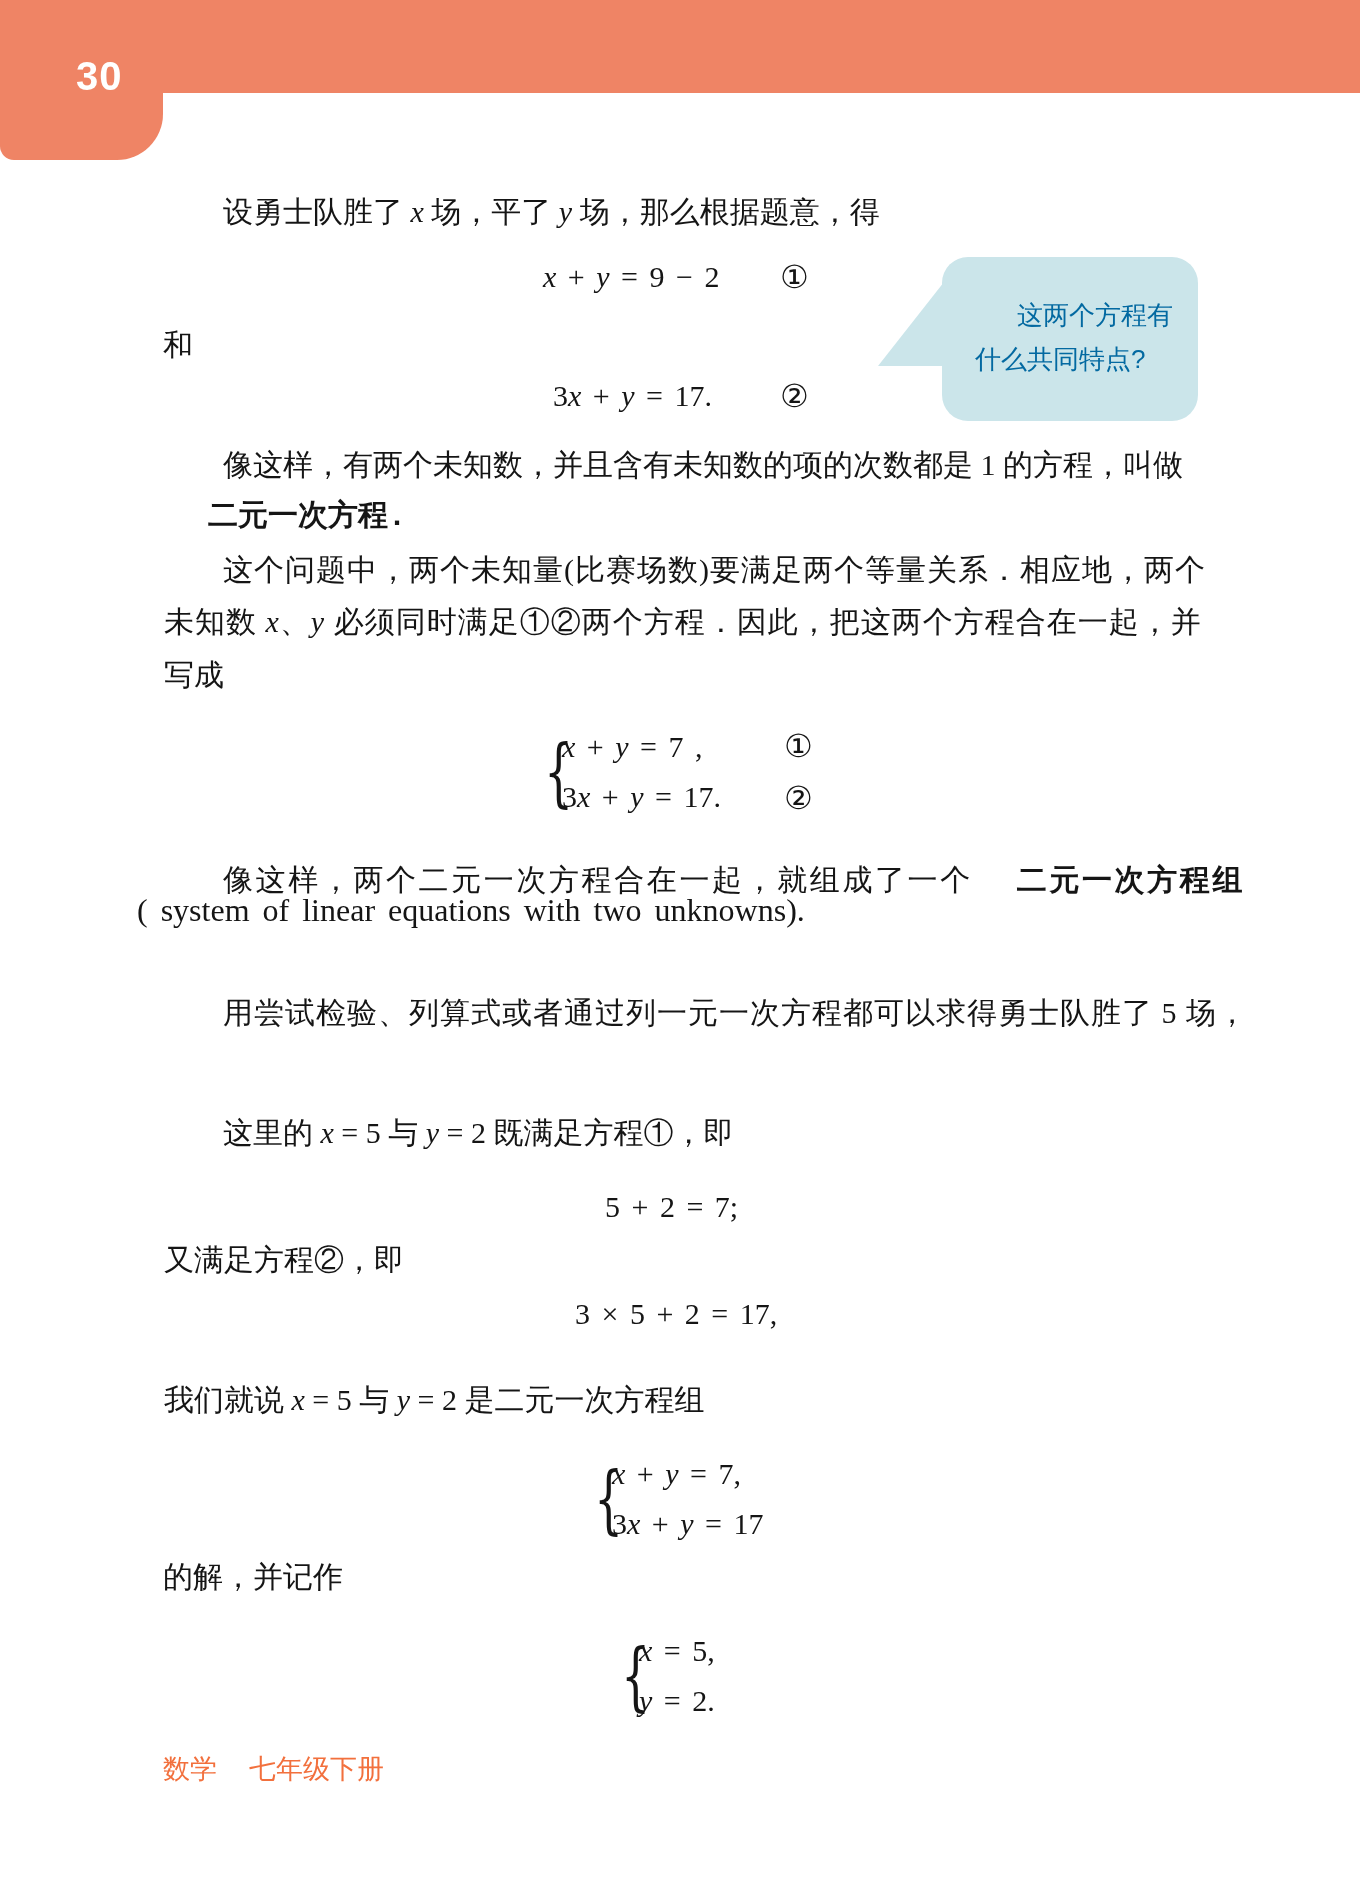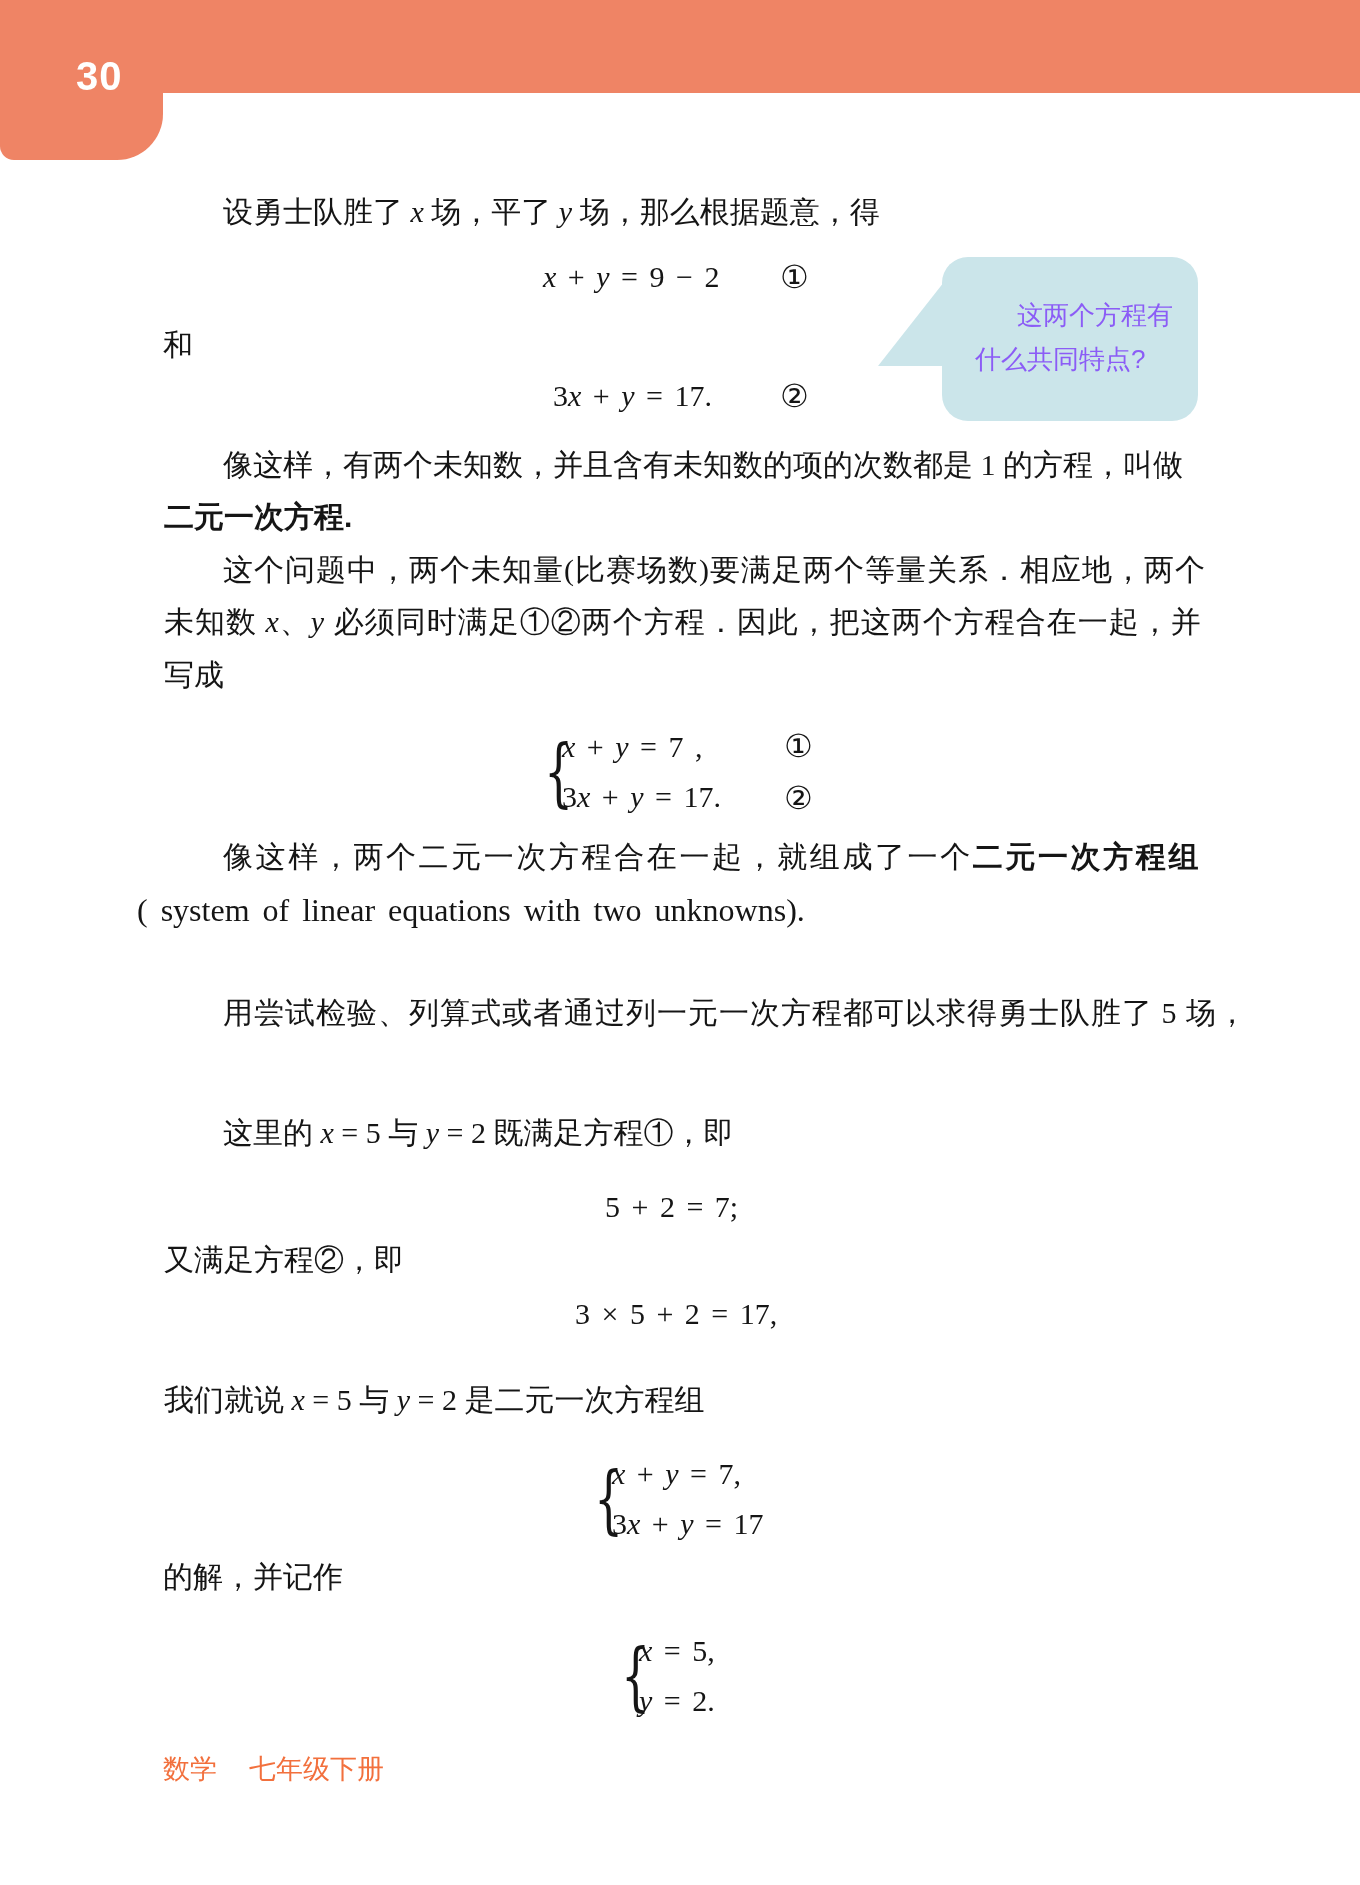--- a/index.html
+++ b/index.html
@@ -7,42 +7,42 @@
         font-family:"Liberation Serif","DejaVu Serif",serif;color:#151515;}
   
   .band{position:absolute;left:0;top:0;width:1360px;height:93px;background:#EF8465;}
   .tab{position:absolute;left:0;top:0;width:163px;height:160px;background:#EF8465;
        border-radius:0 0 46px 14px;}
   .pageno{position:absolute;left:76px;top:56px;font-family:"Liberation Sans","DejaVu Sans",sans-serif;
           font-weight:700;font-size:40px;line-height:40px;color:#ffffff;letter-spacing:1px;}
   
   .t{position:absolute;font-size:30px;line-height:38px;white-space:pre;}
   .v{font-style:italic;}
-  .bold-term{font-family:Liberation Sans, sans-serif;font-weight:700;}
+  .bold-term{font-family:Liberation Mono, monospace;font-weight:700;margin-left:44px;}
   .eq{word-spacing:4px;}
   .lbl{position:absolute;font-size:32px;line-height:36px;white-space:pre;
        font-family:"DejaVu Sans","Liberation Sans",sans-serif;}
   .ls1{letter-spacing:1px;}
   .ls27{letter-spacing:2.6px;}
   .latin{font-size:32px;word-spacing:5px;}
   
   .sys{position:absolute;display:flex;align-items:center;}
   .brace{display:inline-block;width:18px;font-size:74px;line-height:74px;font-weight:400;
          transform:scaleX(.62);transform-origin:left center;overflow:visible;
          font-family:"DejaVu Serif","Liberation Serif",serif;}
   .rows{display:flex;flex-direction:column;}
   .row{height:50px;display:flex;align-items:center;font-size:30px;white-space:pre;word-spacing:4px;}
   
   .bubble{position:absolute;left:876px;top:257px;width:322px;height:164px;}
   .bubble-rect{position:absolute;left:66px;top:0;width:256px;height:164px;background:#CBE5EA;
                border-radius:26px;}
   .bubble-tail{position:absolute;left:2px;top:25px;width:66px;height:84px;background:#CBE5EA;
                clip-path:polygon(100% 0,100% 100%,0 100%);}
   .bubble-line{position:absolute;font-family:"Liberation Sans","DejaVu Sans",sans-serif;
-               font-size:26px;line-height:32px;color:#8b5cf6;white-space:pre;}
+               font-size:26px;line-height:32px;color:#0369a1;white-space:pre;}
   
   .footer{position:absolute;left:163px;top:1753px;font-family:"Liberation Sans","DejaVu Sans",sans-serif;
           font-weight:400;font-size:27px;line-height:32px;color:#F2703D;white-space:pre;}
   .footer .vol{margin-left:32px;}
 </style>
 </head>
 <body>
 
 <div class="page">
 
@@ -77,21 +77,21 @@
   <div class="sys" style="left:544px;top:722px;">
     <span class="brace">{</span>
     <div class="rows">
       <div class="row"><span class="v">x</span><span> + </span><span class="v">y</span><span> = 7 ,</span></div>
       <div class="row"><span>3</span><span class="v">x</span><span> + </span><span class="v">y</span><span> = 17.</span></div>
     </div>
   </div>
   <div class="lbl" style="left:784px;top:728px;">①</div>
   <div class="lbl" style="left:784px;top:780px;">②</div>
 
-  <div class="t ls27" style="left:223px;top:838px;"><span>像这样，两个二元一次方程合在一起，就组成了一个</span><span class="bold-term">二元一次方程组</span></div>
+  <div class="t ls27" style="left:223px;top:861px;"><span>像这样，两个二元一次方程合在一起，就组成了一个</span><span class="bold-term">二元一次方程组</span></div>
   <div class="t latin" style="left:137px;top:891px;">( system of linear equations with two unknowns).</div>
 
   <div class="t ls1" style="left:223px;top:994px;">用尝试检验、列算式或者通过列一元一次方程都可以求得勇士队胜了 5 场，</div>
 
   <div class="t" style="left:223px;top:1114px;text-align:right;"><span>这里的 </span><span class="v">x</span><span> = 5 与 </span><span class="v">y</span><span> = 2 既满足方程①，即</span></div>
   <div class="t eq" style="left:605px;top:1188px;">5 + 2 = 7;</div>
   <div class="t" style="left:164px;top:1241px;">又满足方程②，即</div>
   <div class="t eq" style="left:575px;top:1295px;text-align:center;">3 × 5 + 2 = 17,</div>
   <div class="t" style="left:164px;top:1381px;"><span>我们就说 </span><span class="v">x</span><span> = 5 与 </span><span class="v">y</span><span> = 2 是二元一次方程组</span></div>
 

